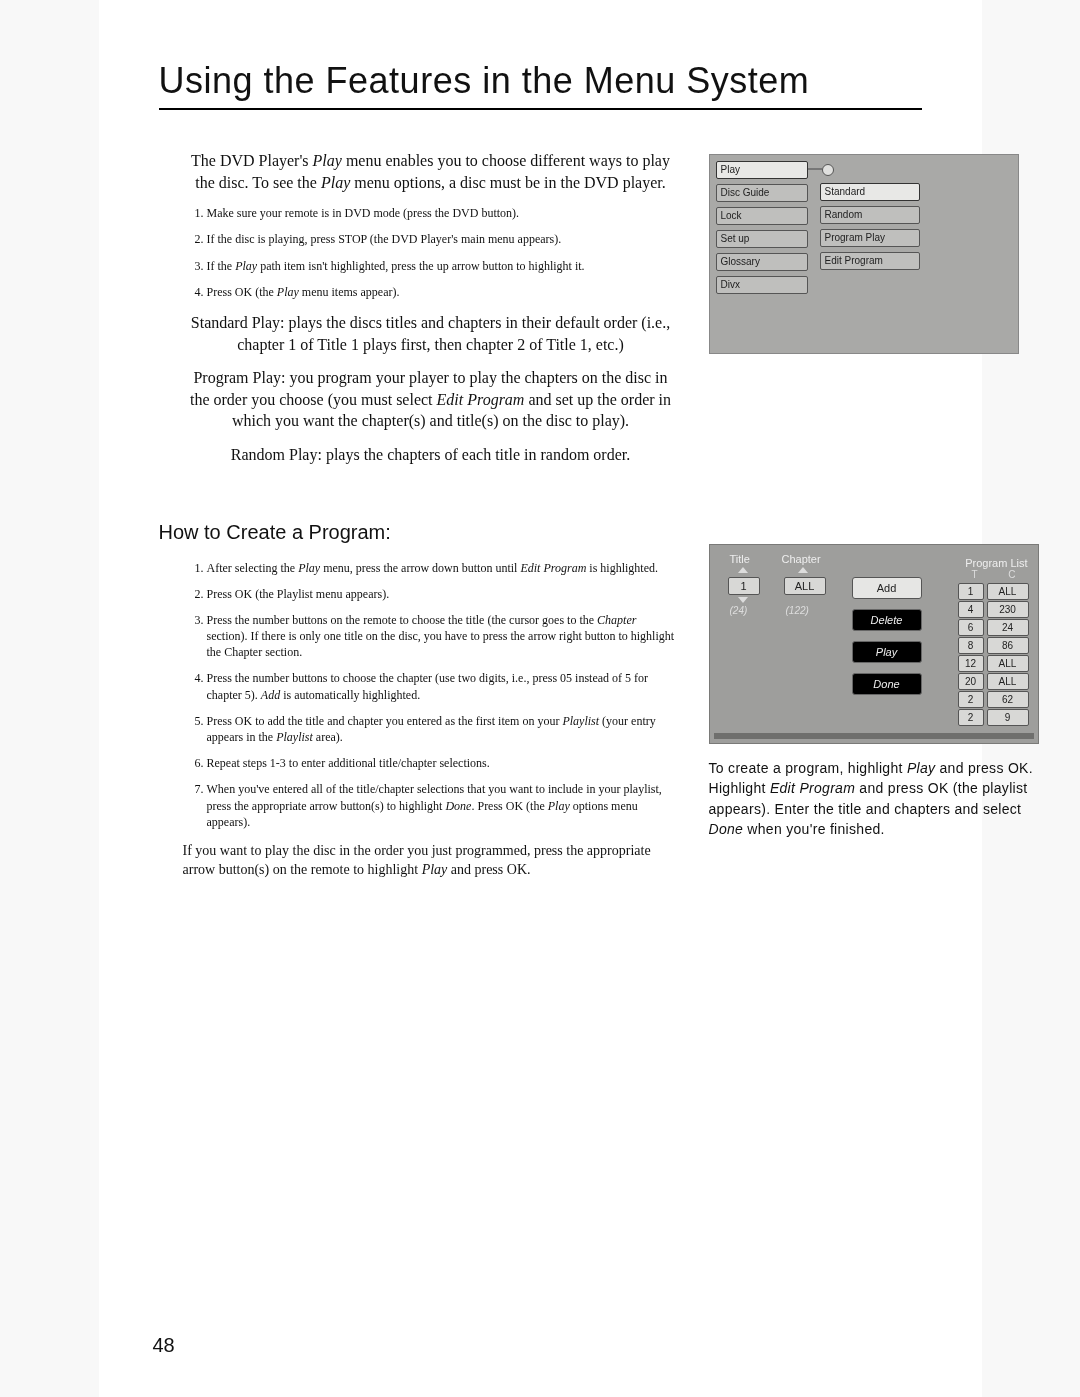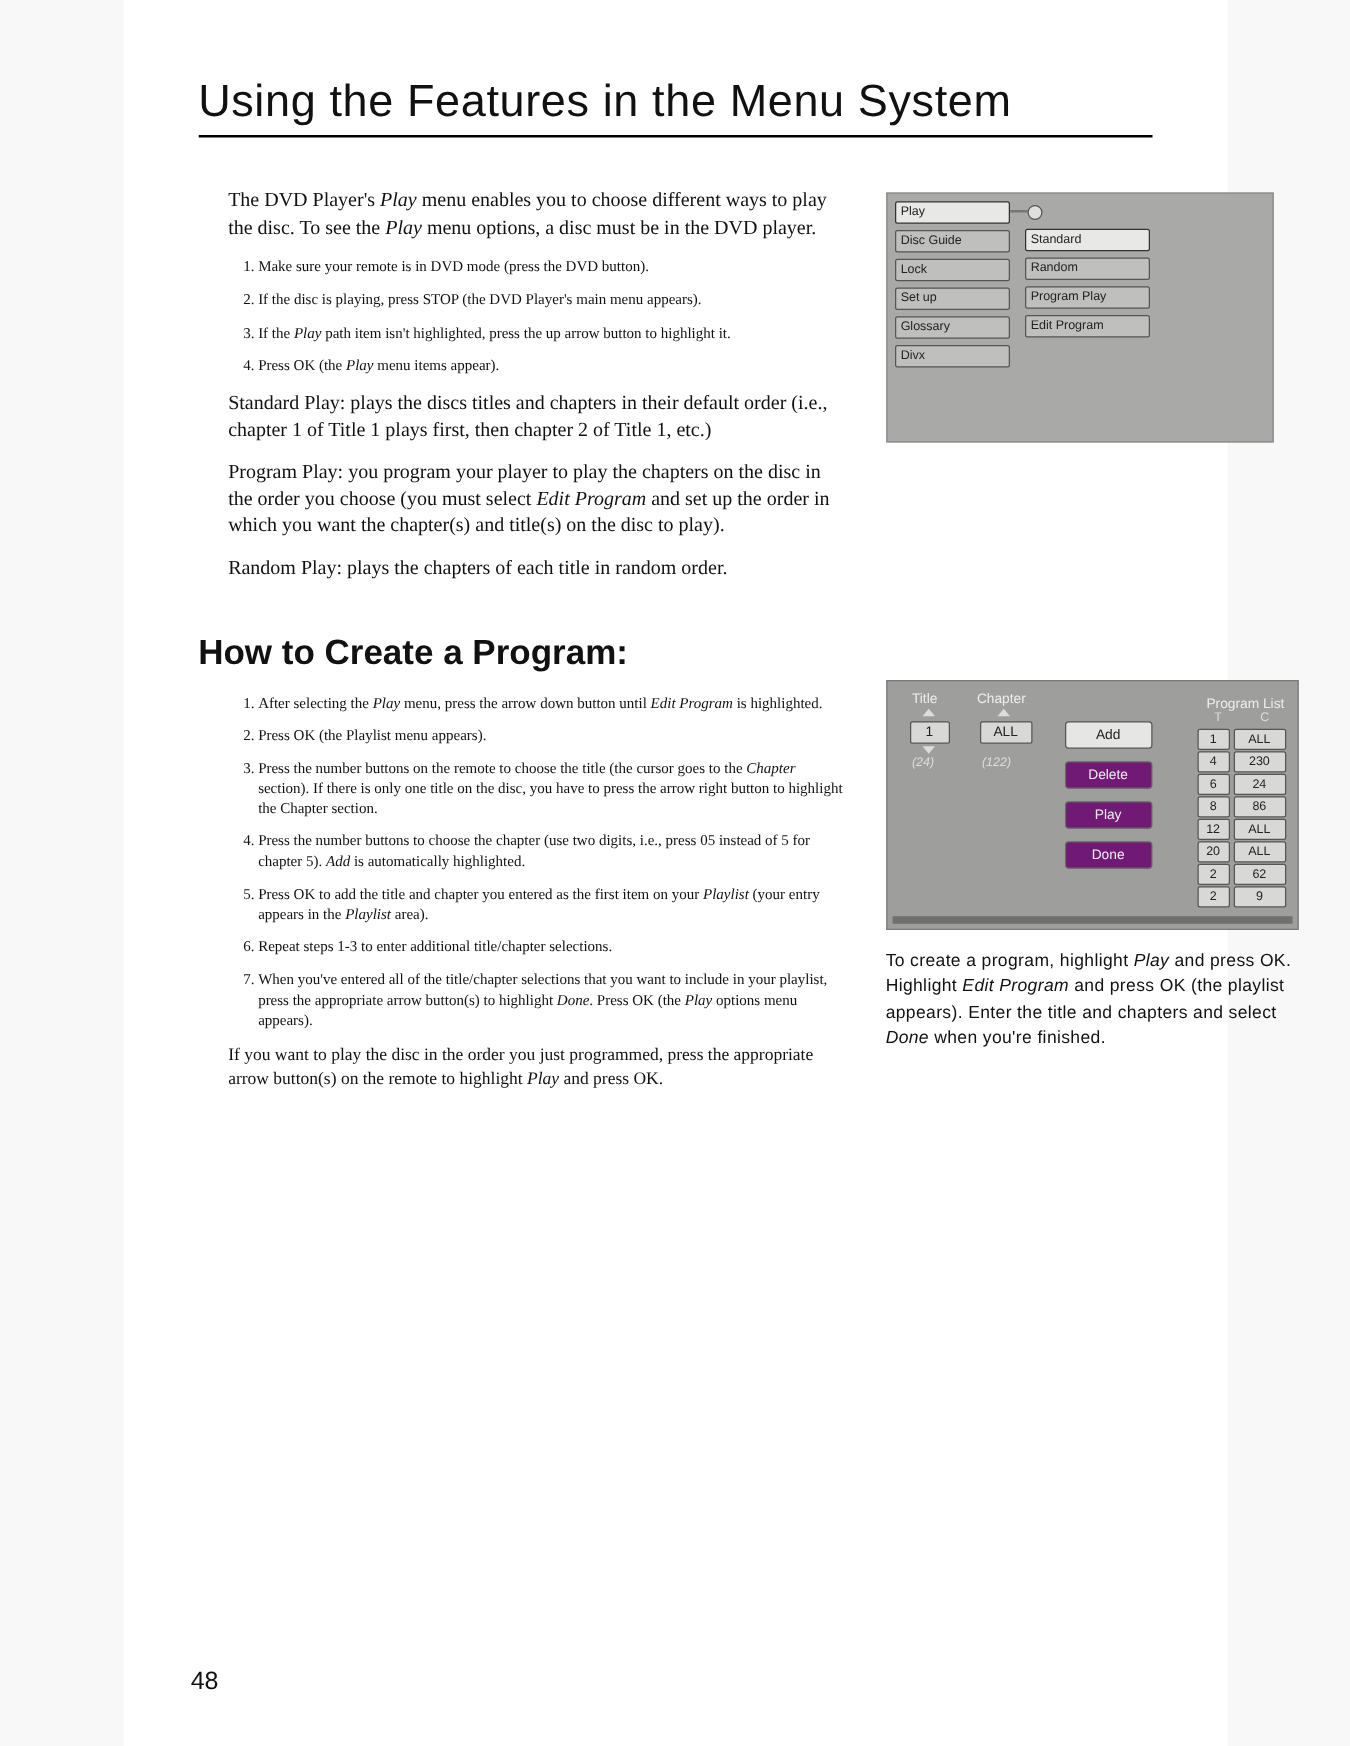--- a/index.html
+++ b/index.html
@@ -40,30 +40,30 @@
     flex-shrink: 0;
   }
   .section-title {
     font-family: Arial, Helvetica, sans-serif;
     font-weight: 400;
     font-size: 30px;
     margin: 0 0 16px 0;
   }
   .sub-title {
     font-family: Arial, Helvetica, sans-serif;
-    font-weight: 700;
-    font-size: 28px;
-    margin: 40px 0 16px 0;
+    font-weight: 400;
+    font-size: 20px;
+    margin: 55px 0 16px 0;
   }
   .bodytext {
     font-size: 16px;
     line-height: 1.35;
     margin: 0 0 12px 0;
   }
-  .bodytext.indent { padding-left: 24px; }
+  .bodytext.indent { padding-left: 24px; text-align: center; }
   ol.steps {
     padding-left: 48px;
     margin: 0 0 12px 0;
   }
   ol.steps li {
     font-size: 12px;
     line-height: 1.35;
     padding-left: 0;
     margin-bottom: 10px;
   }
@@ -187,21 +187,21 @@
     left: 142px;
     width: 68px;
     height: 20px;
     line-height: 20px;
     text-align: center;
     border: 1px solid #555;
     border-radius: 3px;
     font-size: 11px;
   }
   .btn2.light { background: #e6e6e4; color: #222; }
-  .btn2.dark  { background: #701a75; color: #eee; border-color: #666; }
+  .btn2.dark  { background: #000000; color: #eee; border-color: #666; font-style: italic; }
   .pl-head {
     position: absolute;
     right: 10px; top: 12px;
     color: #eee;
     font-size: 11px;
   }
   .pl-th {
     position: absolute;
     color: #ddd;
     font-size: 10px;

